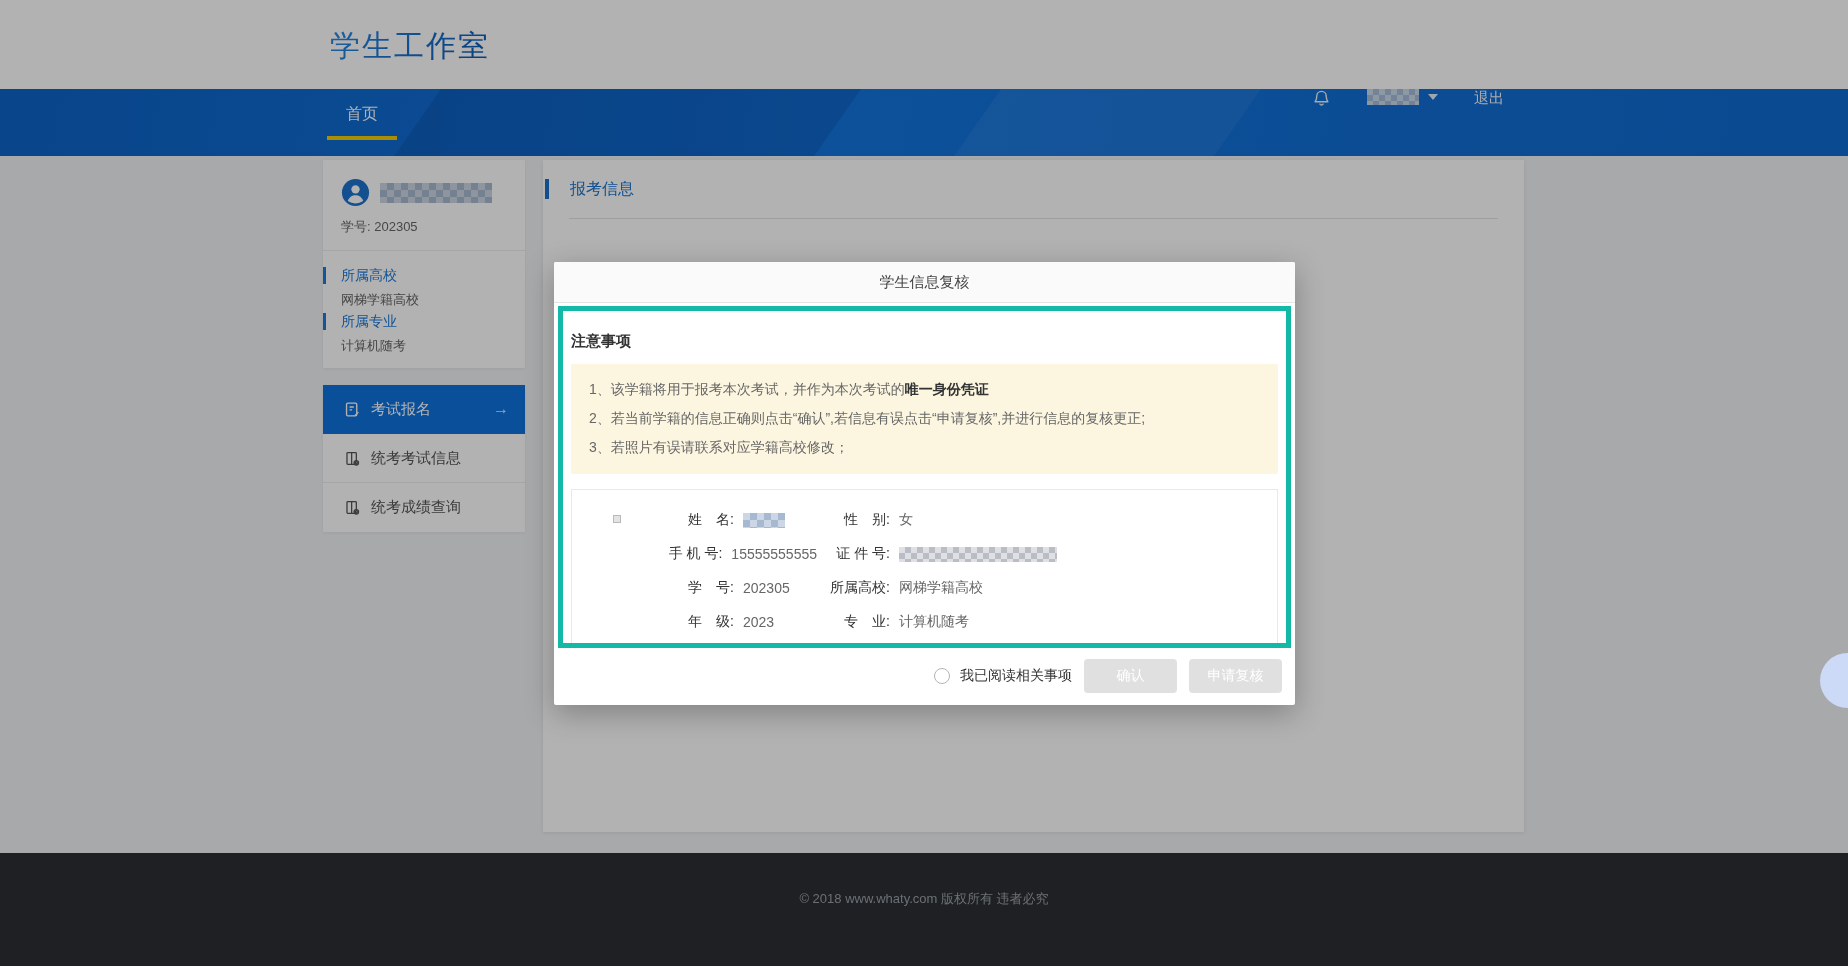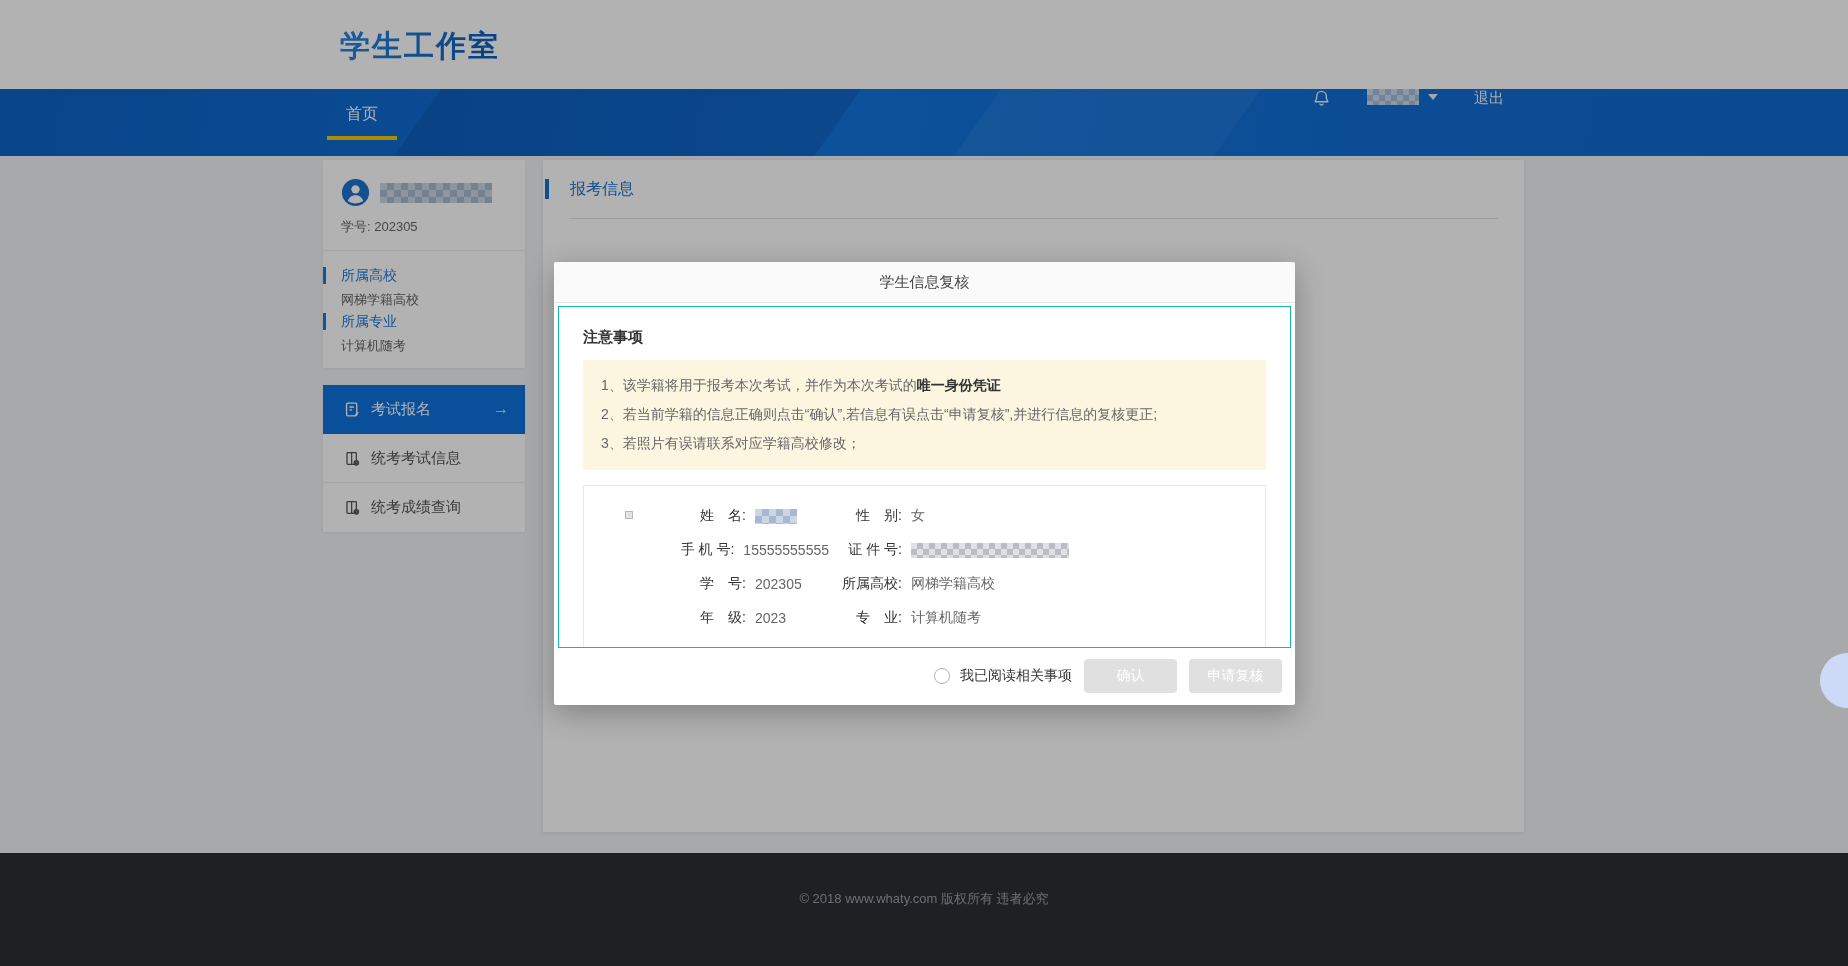--- a/index.html
+++ b/index.html
@@ -6,22 +6,22 @@
   html,body { width:1848px; height:966px; }
   body {
     position:relative; overflow:hidden;
     background:#f0f2f5;
     font-family:"Liberation Sans", sans-serif;
   }
 
   
   .app-header { position:absolute; top:0; left:0; right:0; height:89px; background:#ffffff; z-index:1; }
   .app-title {
-    position:absolute; left:340px; top:26px;
-    font-size:30px; font-weight:bold; letter-spacing:2px;
+    position:absolute; left:330px; top:26px;
+    font-size:30px; font-weight:normal; letter-spacing:2px;
     color:#1878d8;
     background:linear-gradient(135deg,#2b8ae6 0%,#0d5cb6 90%);
     -webkit-background-clip:text; background-clip:text; -webkit-text-fill-color:transparent;
   }
 
   
   .nav-bar { position:absolute; top:89px; left:0; right:0; height:67px;
     background:linear-gradient(100deg,#0d63c6 0%,#1374de 45%,#0f6ace 100%); overflow:hidden; z-index:1; }
   .nav-deco1 { position:absolute; left:420px; top:-30px; width:420px; height:120px;
     background:rgba(8,70,150,.28); transform:skewX(-35deg); }
@@ -76,21 +76,21 @@
 
   
   .dim-overlay { position:absolute; inset:0; background:rgba(0,0,0,.30); z-index:50; }
 
   
   .modal { position:absolute; left:554px; top:262px; width:741px; height:443px;
     background:#fff; z-index:100; border-radius:2px; box-shadow:0 8px 30px rgba(0,0,0,.28); }
   .modal-header { height:41px; background:#fafafa; border-bottom:1px solid #e5e5e5;
     display:flex; align-items:center; justify-content:center; font-size:15px; color:#444;
     border-radius:2px 2px 0 0; }
-  .modal-body { margin:3px 4px 0; border:1px solid #14b8a6; height:342px; padding:21px 24px 0; overflow:hidden; }
+  .modal-body { margin:3px 4px 0; border:5px solid #14b8a6; height:342px; padding:21px 8px 0; overflow:hidden; }
   .notice-title { font-size:15px; font-weight:bold; color:#333; }
   .notice-box { margin-top:13px; background:#fcf6e1; border-radius:2px; padding:11px 18px 12px; }
   .notice-item { font-size:14px; color:#666; line-height:29px; }
   .notice-item b { color:#333; }
   .info-panel { position:relative; margin-top:15px; border:1px solid #e9e9e9; height:176px; padding-top:13px; }
   .photo-dot { position:absolute; left:41px; top:25px; width:8px; height:8px;
     background:#e3e3e3; border:1px solid #b9b9b9; }
   .info-row { display:flex; align-items:center; height:34px; }
   .info-cell-l { width:245px; padding-left:96px; display:flex; align-items:center; }
   .info-cell-r { flex:1; padding-left:7px; display:flex; align-items:center; }

